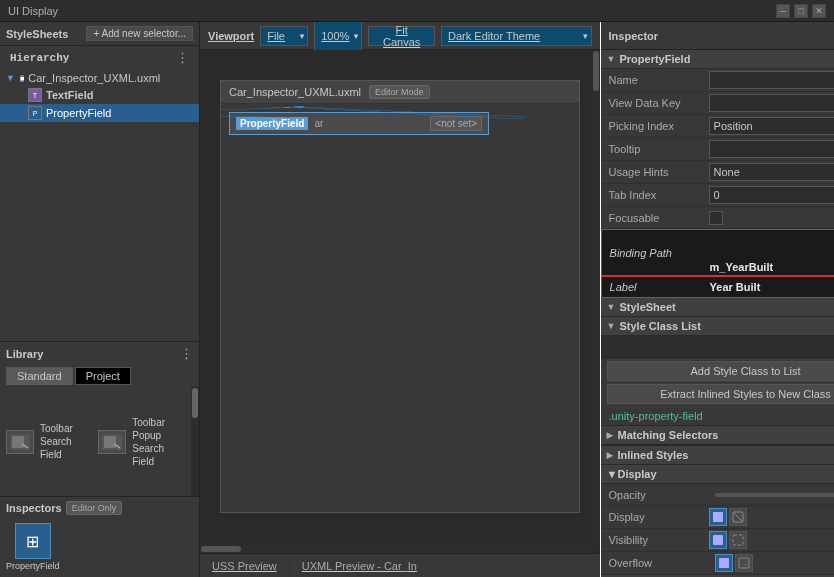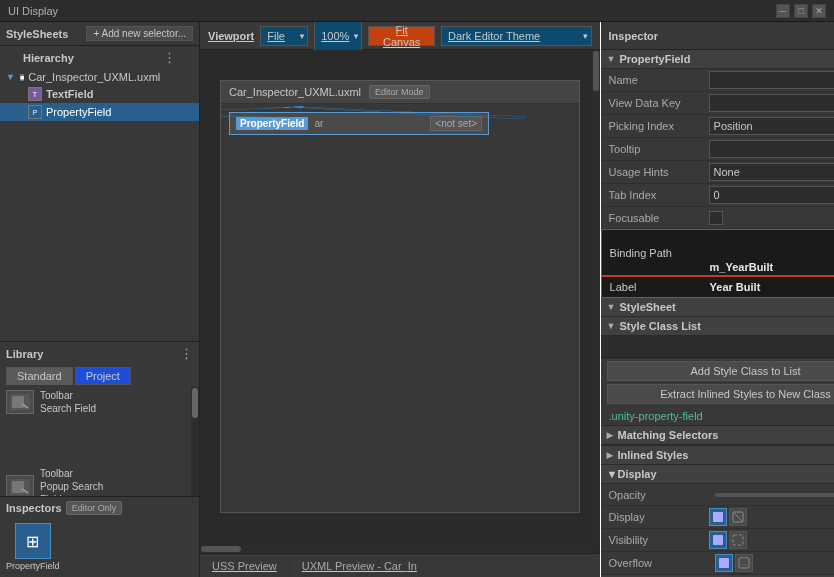--- a/index.html
+++ b/index.html
@@ -58,21 +58,21 @@
       align-items: center;
       height: 20px;
     }
     .toolbar-dropdown::after {
       content: '▾';
       position: absolute;
       right: 3px;
       font-size: 9px;
     }
     .toolbar-btn {
-      background: #c2410c;
+      background: #0c4a6e;
       border: 1px solid #555;
       color: #c8c8c8;
       font-size: 11px;
       padding: 2px 8px;
       cursor: pointer;
       height: 20px;
       display: flex;
       align-items: center;
     }
 
@@ -124,22 +124,23 @@
     
     .hierarchy-section {
       flex: 1;
       display: flex;
       flex-direction: column;
       border-bottom: 1px solid #222;
     }
     .hierarchy-header {
       display: flex;
       align-items: center;
-      padding: 4px 23px;
+      padding: 4px 10px;
       background: #383838;
+      font-family: Liberation Mono, monospace;
     }
     .hierarchy-title {
       color: #c8c8c8;
       font-size: 11px;
       font-weight: bold;
       flex: 1;
     }
     .three-dots {
       color: #aaa;
       cursor: pointer;
@@ -196,42 +197,41 @@
       font-weight: bold;
       flex: 1;
     }
     .tab-bar {
       display: flex;
       gap: 2px;
       padding: 2px 6px;
     }
     .tab-btn {
       padding: 2px 10px;
-      background: #1d4ed8;
+      background: #000000;
       border: 1px solid #555;
       color: #c8c8c8;
       font-size: 11px;
       cursor: pointer;
     }
     .tab-btn.active {
       background: #5a5a5a;
       border-bottom-color: #5a5a5a;
     }
     .library-content {
       flex: 1;
       overflow: hidden;
       position: relative;
       display: flex;
     }
     .library-items {
       display: flex;
-      flex-direction: column;
+      flex-direction: row;
       flex: 1;
       overflow-y: auto;
-      gap: 48px;
     }
     .library-item {
       display: flex;
       align-items: center;
       padding: 2px 6px;
       gap: 6px;
       cursor: pointer;
     }
     .lib-icon {
       width: 28px;
@@ -532,20 +532,21 @@
       border: 1px solid #555;
     }
 
     
     .prop-row.highlighted {
       background: #1a1a1a;
       border: 1px solid #cc3333;
     }
     .prop-row.highlighted .prop-label {
       color: #c8c8c8;
+      font-style: italic;
     }
     .prop-row.highlighted .prop-value {
       color: #e8e8e8;
       font-weight: bold;
     }
     .style-class-input-area {
       padding: 4px 6px;
       background: #2d2d2d;
       border-bottom: 1px solid #222;
       min-height: 22px;

